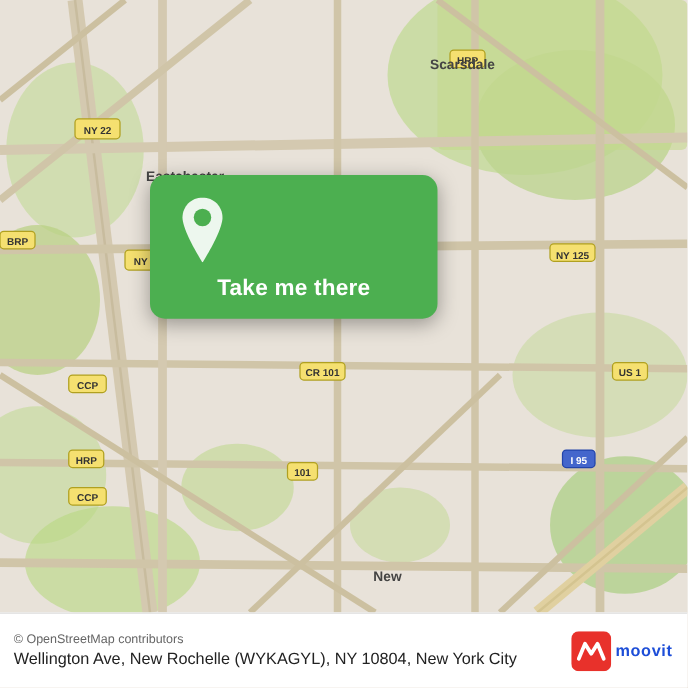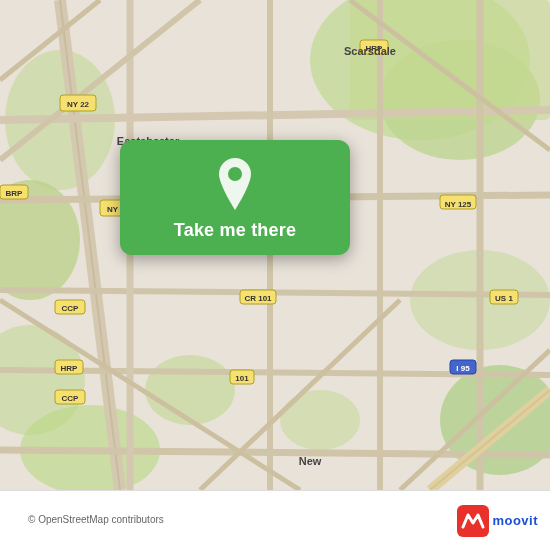--- a/index.html
+++ b/index.html
@@ -27,21 +27,20 @@
 
     #take-me-there-overlay {
       position: absolute;
       top: 140px;
       left: 120px;
       width: 230px;
       background: #4CAF50;
       border-radius: 12px;
       display: flex;
       flex-direction: column;
-      align-items: center;
       padding: 18px 20px 14px 20px;
       box-shadow: 0 4px 16px rgba(0,0,0,0.35);
       cursor: pointer;
     }
 
     #pin-icon {
       width: 44px;
       height: 52px;
       margin-bottom: 10px;
     }
@@ -54,21 +53,21 @@
       text-align: center;
     }
 
     #bottom-bar {
       width: 550px;
       height: 60px;
       background: white;
       display: flex;
       flex-direction: column;
       justify-content: center;
-      padding: 6px 10px 6px 28px;
+      padding: 6px 10px 6px 11px;
       border-top: 1px solid #ddd;
       position: relative;
     }
 
     #attribution {
       font-size: 10px;
       color: #666;
       margin-bottom: 2px;
     }
 
@@ -190,20 +189,21 @@
     <svg id="pin-icon" viewBox="0 0 44 52" xmlns="http://www.w3.org/2000/svg">
       <path d="M22 0C13.16 0 6 7.16 6 16c0 11 16 36 16 36s16-25 16-36C38 7.16 30.84 0 22 0z" fill="white" opacity="0.9"></path>
       <circle cx="22" cy="16" r="7" fill="#4CAF50"></circle>
     </svg>
     <span id="take-me-there-label">Take me there</span>
   </div>
 </div>
 
 <div id="bottom-bar">
   <span id="attribution">© OpenStreetMap contributors</span>
+  <span id="address-line">Wellington Ave, New Rochelle (WYKAGYL), NY 10804, New York City</span>
 
   <div id="moovit-logo">
     <svg id="moovit-icon" viewBox="0 0 32 32" xmlns="http://www.w3.org/2000/svg">
       <rect width="32" height="32" rx="6" fill="#e8312b"></rect>
       <path d="M6 22 L11 10 L16 18 L21 10 L26 22" stroke="white" stroke-width="3" fill="none" stroke-linejoin="round" stroke-linecap="round"></path>
     </svg>
     <span id="moovit-text">moovit</span>
   </div>
 </div>
 

